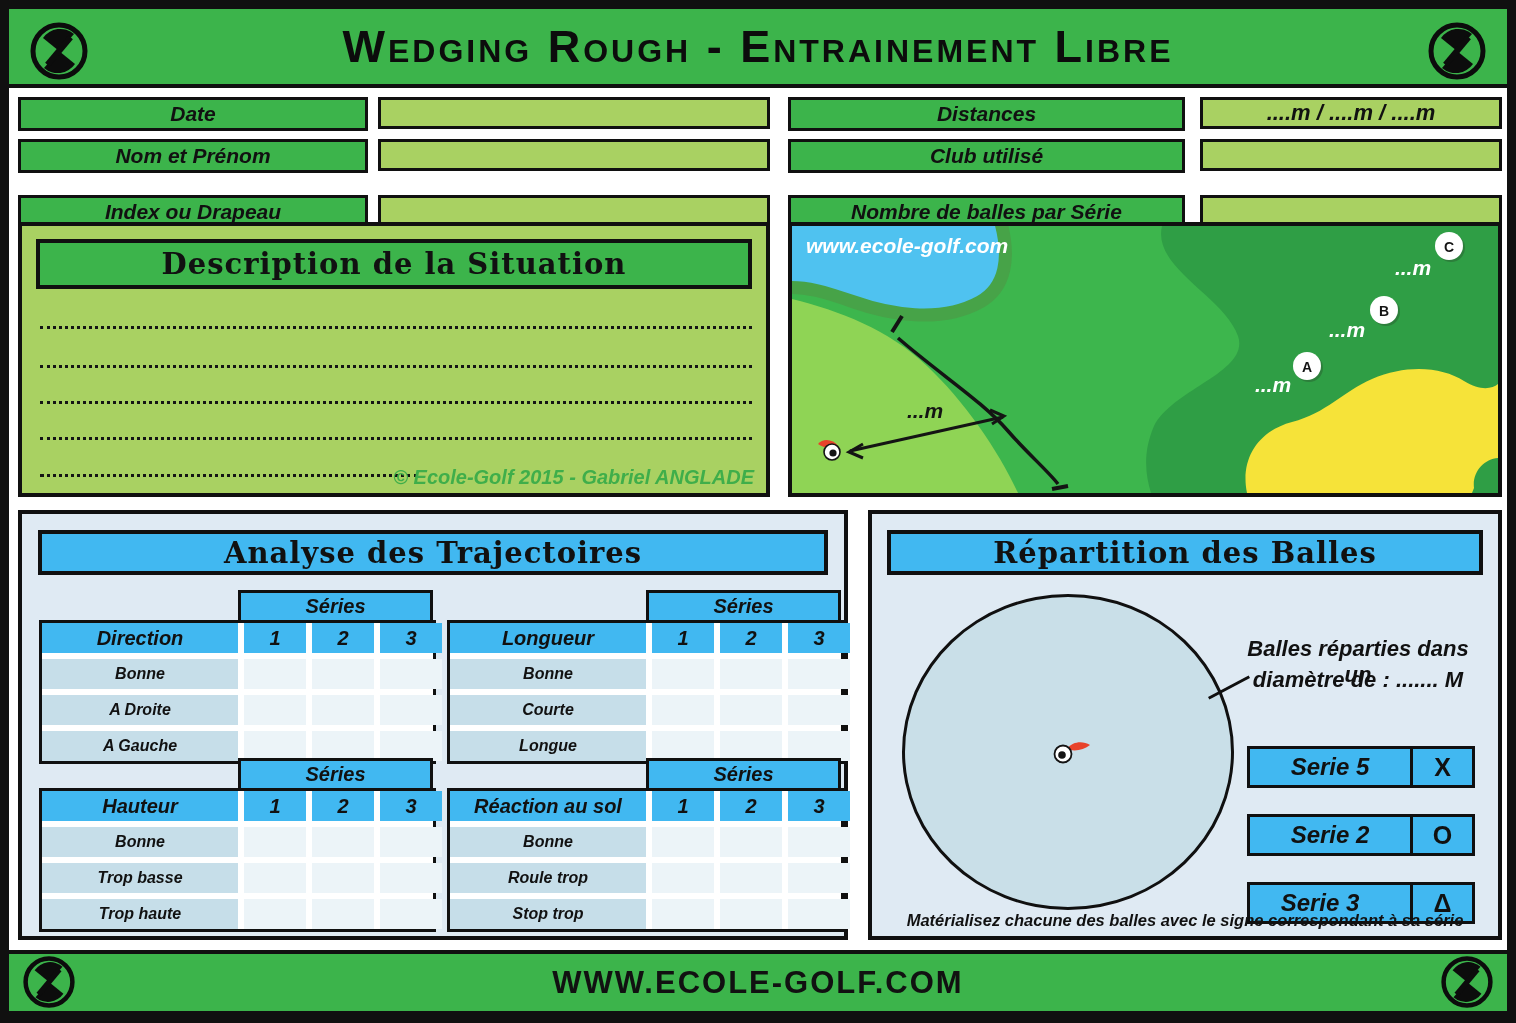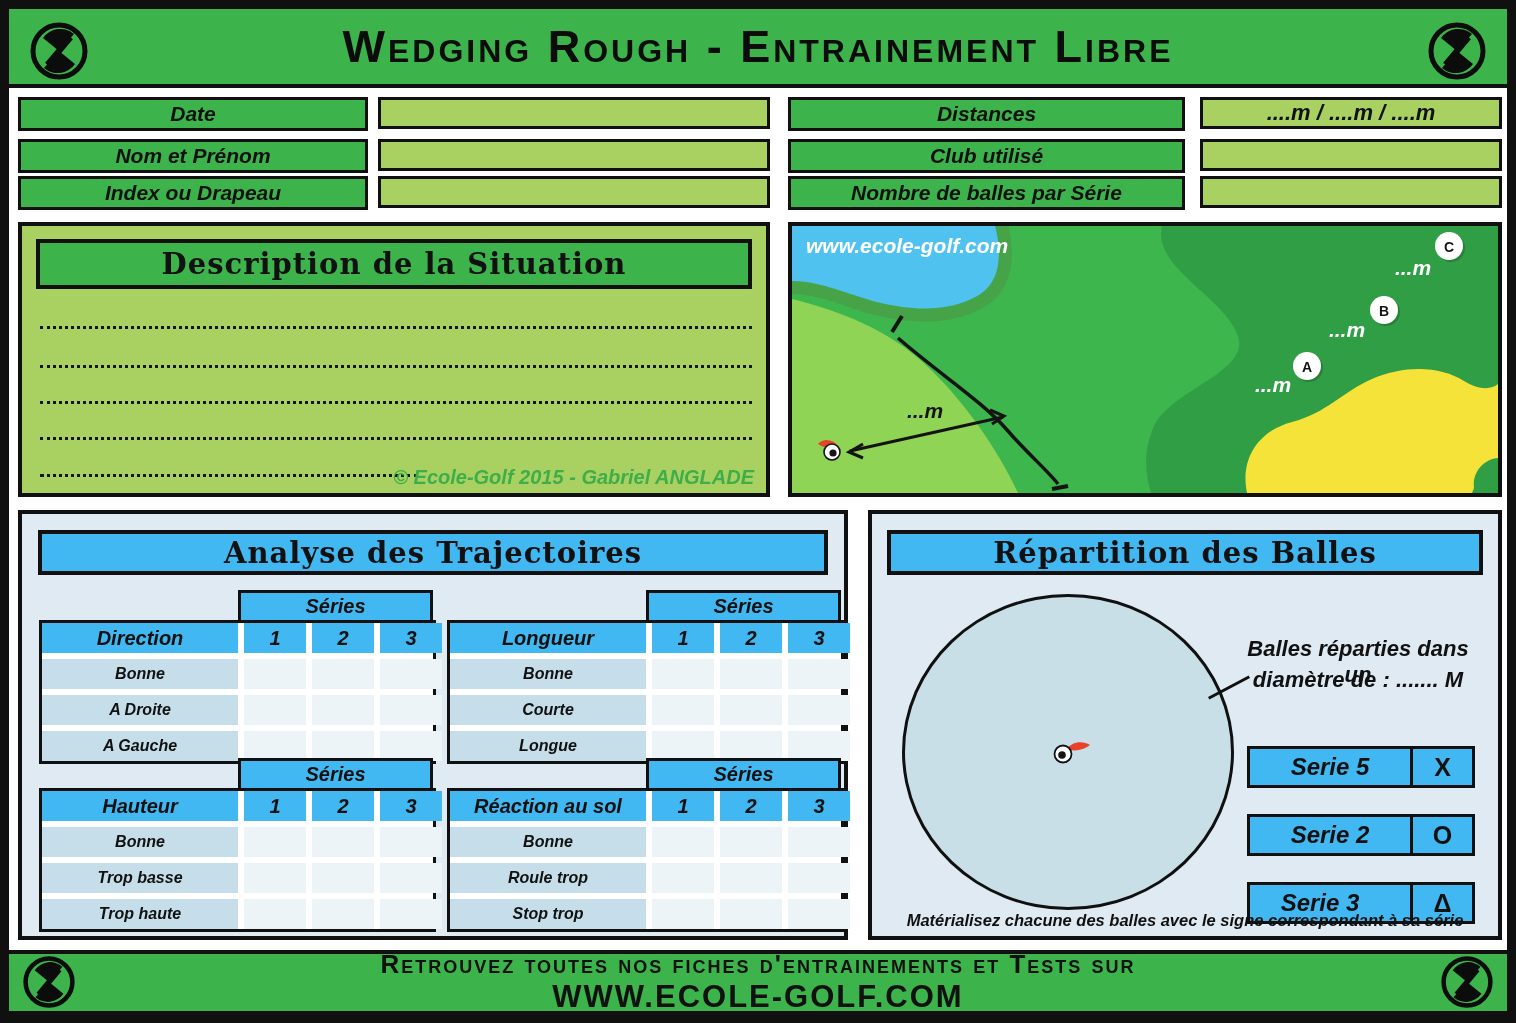--- a/index.html
+++ b/index.html
@@ -20,21 +20,21 @@
 .logo{position:absolute;width:60px;height:60px;top:12px;}
 .logo.left{left:20px;} .logo.right{right:20px;}
 .logo.f-left{left:22px;top:955px;width:54px;height:54px;}
 .logo.f-right{right:22px;top:955px;width:54px;height:54px;}
 
 
 .flabel{position:absolute;height:34px;background:var(--green);border:3px solid #101010;
   display:flex;align-items:center;justify-content:center;font-weight:bold;font-style:italic;font-size:21px;}
 .finput{position:absolute;height:32px;background:var(--light-green);border:3px solid #101010;
   display:flex;align-items:flex-end;justify-content:center;font-weight:bold;font-style:italic;font-size:22px;}
-.r1{top:97px;} .r2{top:139px;} .r3{top:176px;}
+.r1{top:97px;} .r2{top:139px;} .r3{top:195px;}
 .lab-l{left:18px;width:350px;} .inp-l{left:378px;width:392px;}
 .lab-r{left:788px;width:397px;} .inp-r{left:1200px;width:302px;}
 
 
 .desc-panel{position:absolute;left:18px;top:222px;width:752px;height:275px;background:var(--light-green);
   border:4px solid #101010;}
 .desc-title{position:absolute;left:14px;right:14px;top:13px;height:50px;background:var(--green);
   border:4px solid #101010;display:flex;align-items:center;justify-content:center;
   font-family:"DejaVu Serif",serif;font-weight:bold;font-size:29px;letter-spacing:1px;}
 .dline{position:absolute;left:18px;border-bottom:3px dotted #151515;height:0;}
@@ -317,21 +317,20 @@
   </div>
   <div class="serie-row sr3">
     <div class="s-label">Serie 3</div>
     <div class="s-symbol">Δ</div>
   </div>
 
   <div class="panel-note">Matérialisez chacune des balles avec le signe correspondant à sa série</div>
 </div>
 
 <div class="footer-bar">
-  <div class="footer-l1">Retrouvez toutes nos fiches d'entrainements et Tests sur</div>
   <div class="footer-l2">WWW.ECOLE-GOLF.COM</div>
 </div>
 <svg class="logo f-left" viewBox="0 0 60 60">
   <circle cx="30" cy="30" r="26" fill="none" stroke="#0c0c0c" stroke-width="5"></circle>
   <path d="M14,17 A21,21 0 0 1 45,13 L30,30 Z" fill="#0c0c0c"></path>
   <path d="M46,43 A21,21 0 0 1 15,47 L30,30 Z" fill="#0c0c0c"></path>
   <rect x="27" y="12" width="6" height="36" fill="#0c0c0c" transform="rotate(40 30 30)"></rect>
 </svg>
 <svg class="logo f-right" viewBox="0 0 60 60">
   <circle cx="30" cy="30" r="26" fill="none" stroke="#0c0c0c" stroke-width="5"></circle>

